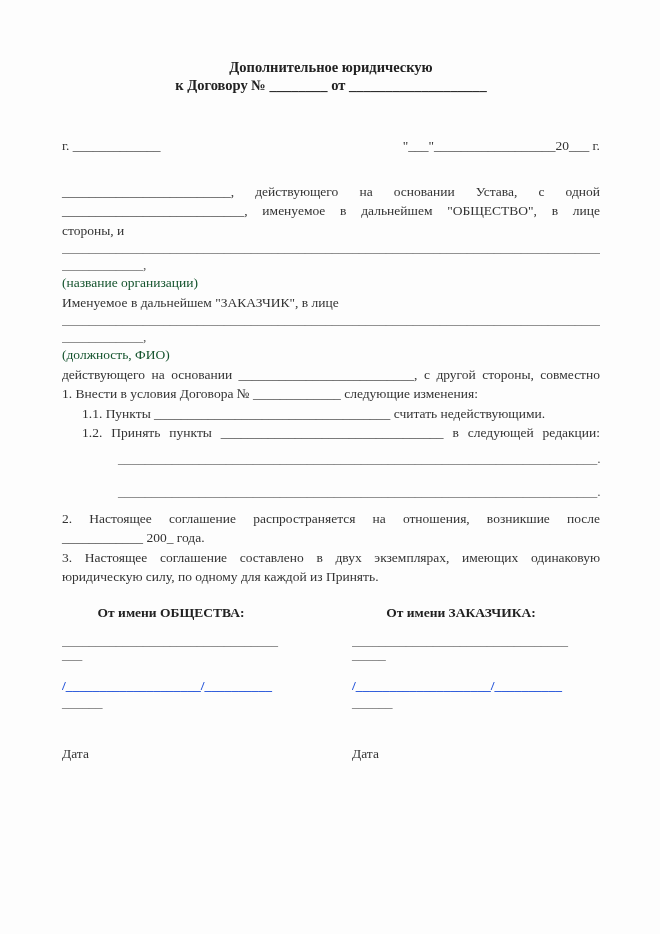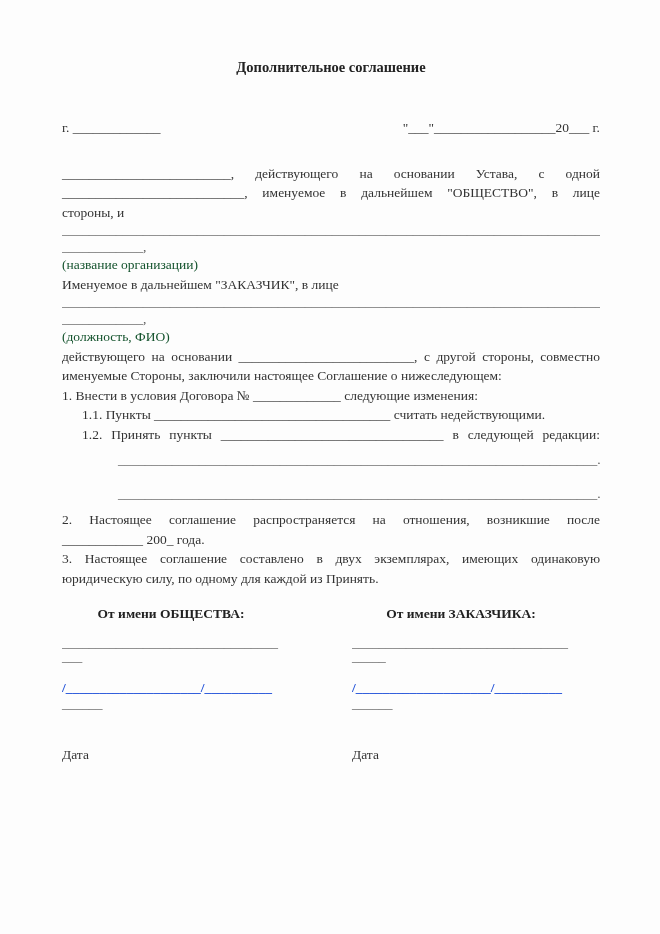--- a/index.html
+++ b/index.html
@@ -50,40 +50,40 @@
   .sig-slash-line { margin-top:14px; line-height:19.5px; color:#1d4ed8; white-space:nowrap; overflow:hidden;font-weight:bold; }
   .sig-slash-cont { line-height:14px; color:#595959; }
   .sig-date { margin-top:34px; color:#333333; }
 </style>
 </head>
 <body>
 
 <div class="page">
   <div class="content">
 
-    <div class="doc-title">Дополнительное соглашение</div>
+    <div class="doc-title">Дополнительное юридическую</div>
+    <div class="doc-title">к Договору № ________ от ___________________</div>
 
     <div class="row-citydate">
       <span>г. _____________</span>
       <span>"___"__________________20___ г.</span>
     </div>
 
     <div class="para1">
       <div class="just">_________________________, действующего на основании Устава, с одной</div>
       <div class="just">___________________________, именуемое в дальнейшем "ОБЩЕСТВО", в лице</div>
       <div>стороны, и</div>
       <div class="rule-line">________________________________________________________________________________</div>
       <div class="cont-line">____________,</div>
       <div class="caption-line">(название организации)</div>
       <div>Именуемое в дальнейшем "ЗАКАЗЧИК", в лице</div>
       <div class="rule-line">________________________________________________________________________________</div>
       <div class="cont-line">____________,</div>
       <div class="caption-line">(должность, ФИО)</div>
       <div class="just">действующего на основании __________________________, с другой стороны, совместно</div>
-      <div>именуемые Стороны, заключили настоящее Соглашение о нижеследующем:</div>
     </div>
 
     <div>
       <div class="terms-item">1. Внести в условия Договора № _____________ следующие изменения:</div>
       <div class="terms-item indent">1.1. Пункты ___________________________________ считать недействующими.</div>
       <div class="terms-item indent just">1.2. Принять пункты _________________________________ в следующей редакции:</div>
       <div class="blank-sent mt8">_______________________________________________________________________.</div>
       <div class="blank-sent mt17">_______________________________________________________________________.</div>
       <div class="just mt8">2. Настоящее соглашение распространяется на отношения, возникшие после</div>
       <div>____________ 200_ года.</div>

